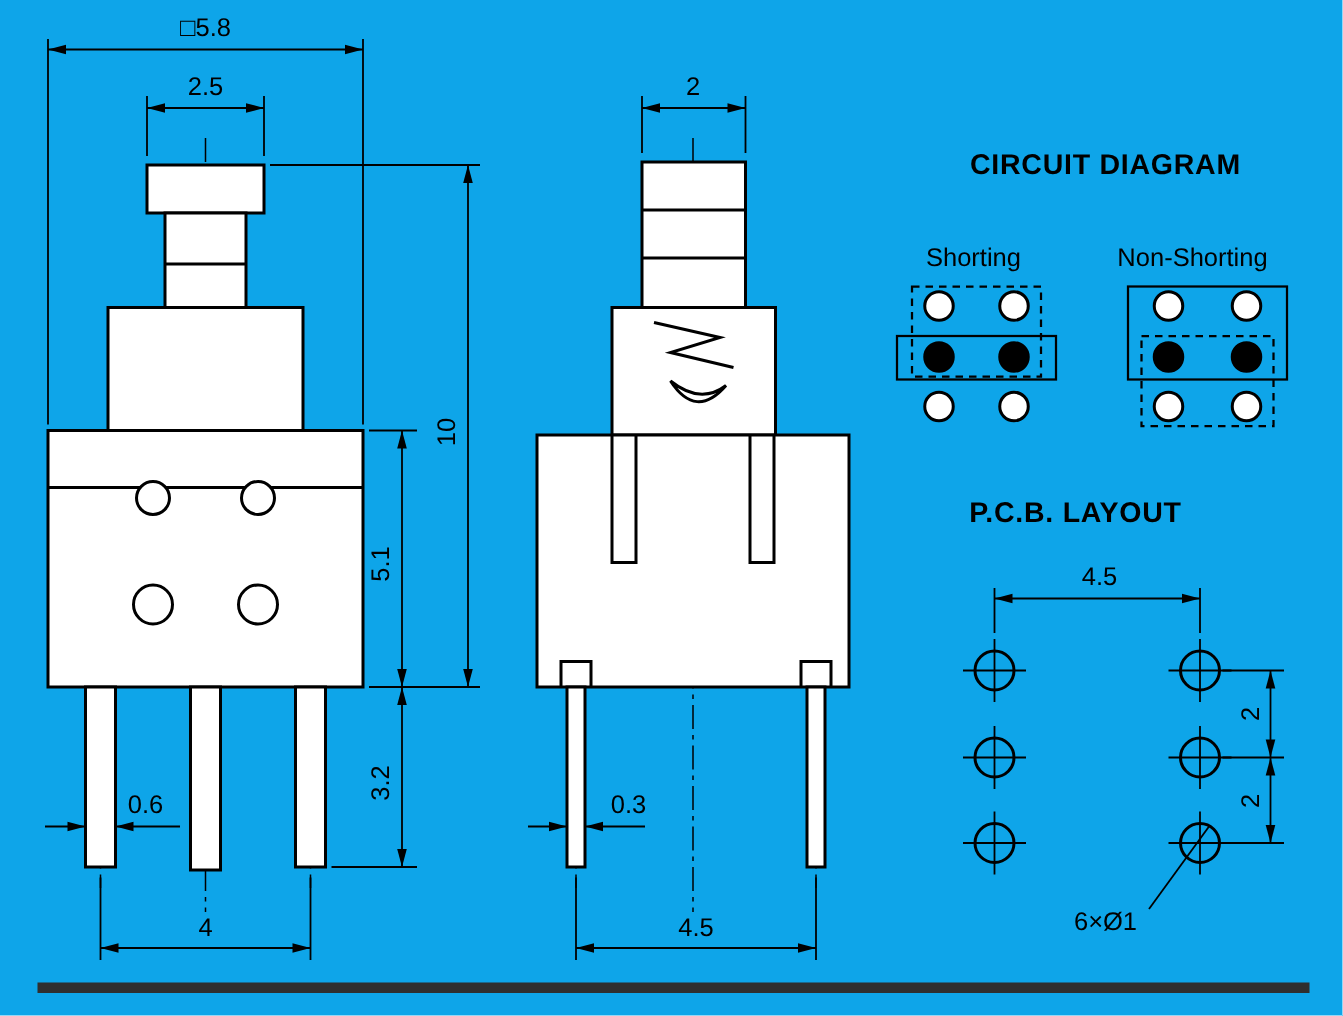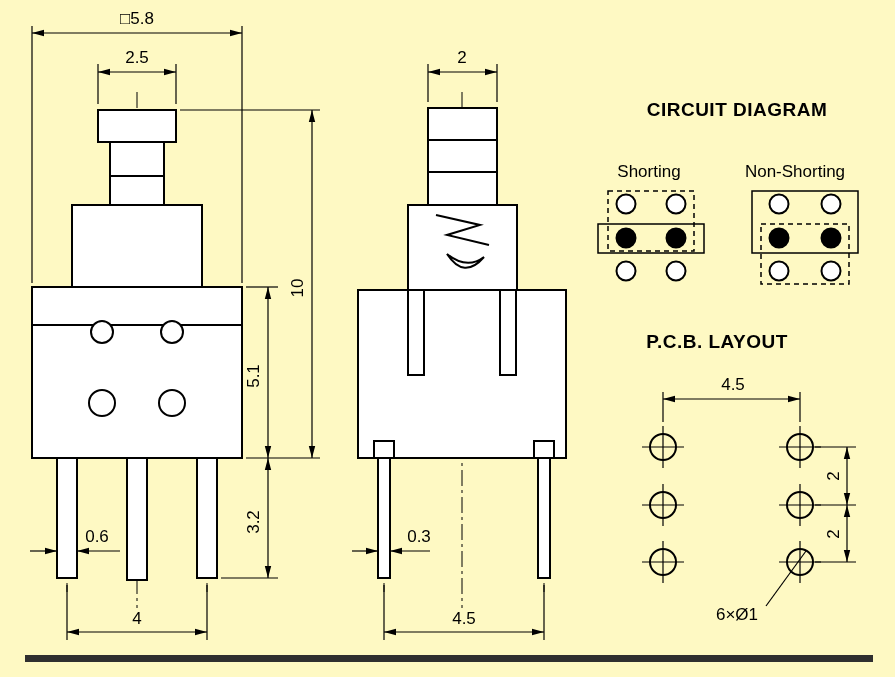--- a/index.html
+++ b/index.html
@@ -1,16 +1,16 @@
 <!DOCTYPE html>
 <html><head>
 <meta charset="utf-8">
 <style>
   html,body{margin:0;padding:0;background:#ffffff;}
-  .stage{width:895px;height:677px;position:relative;background:#fef9c3;overflow:hidden;}
+  .stage{width:895px;height:677px;position:relative;background:#0ea5e9;overflow:hidden;}
   svg{display:block;}
   text{font-family:"Liberation Sans",sans-serif;fill:#000;}
   .dimtext{font-size:17px;}
   .titletext{font-size:19px;font-weight:bold;letter-spacing:.5px;}
   .labeltext{font-size:17px;}
   .o2{fill:none;stroke:#000;stroke-width:2;}
   .o2w{fill:#fff;stroke:#000;stroke-width:2;}
   .thin{fill:none;stroke:#000;stroke-width:1.2;}
   .cl{fill:none;stroke:#000;stroke-width:1;stroke-dasharray:16 4 3 4;}
   .dash{fill:none;stroke:#000;stroke-width:1.5;stroke-dasharray:5 4;}

